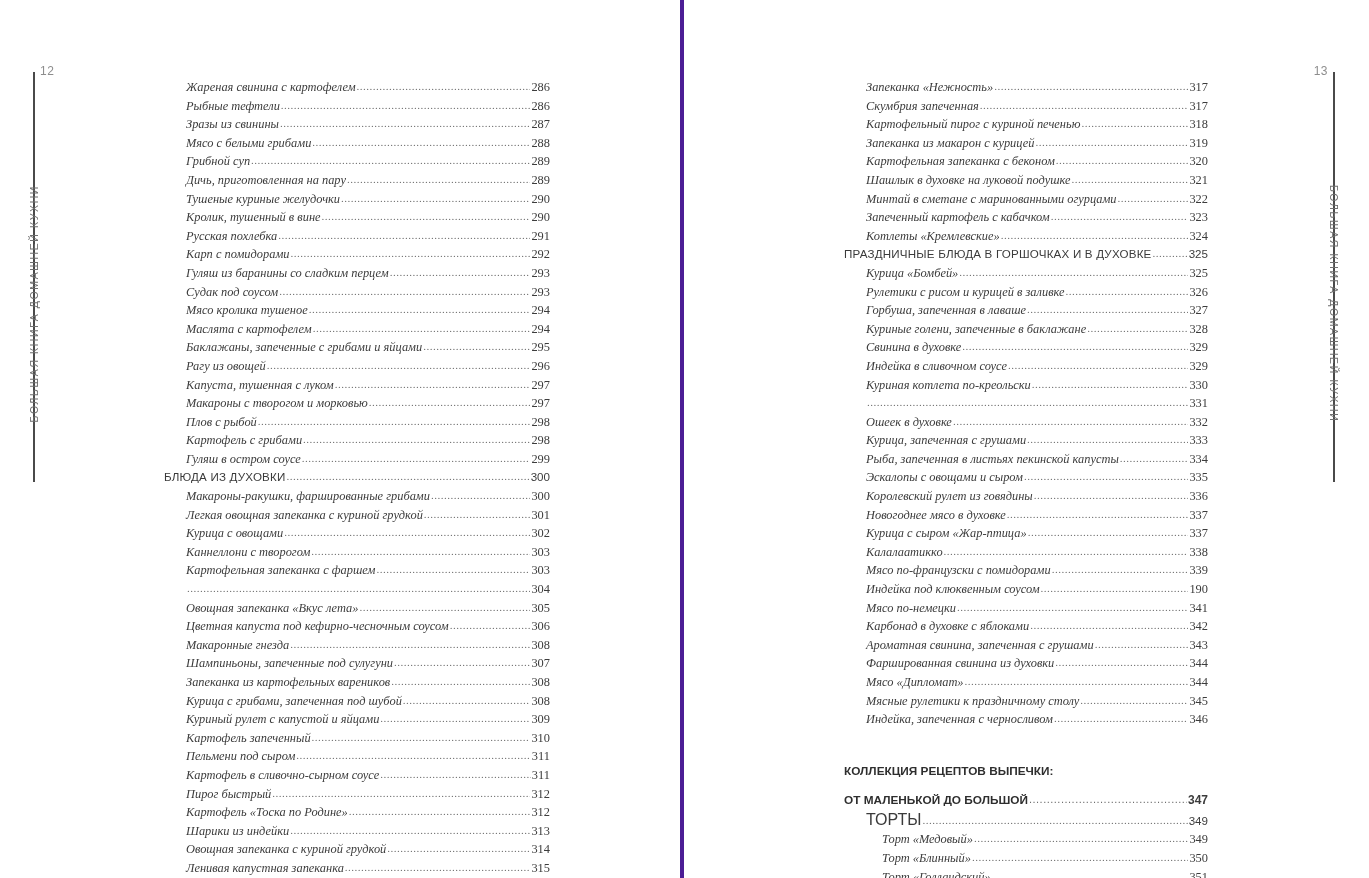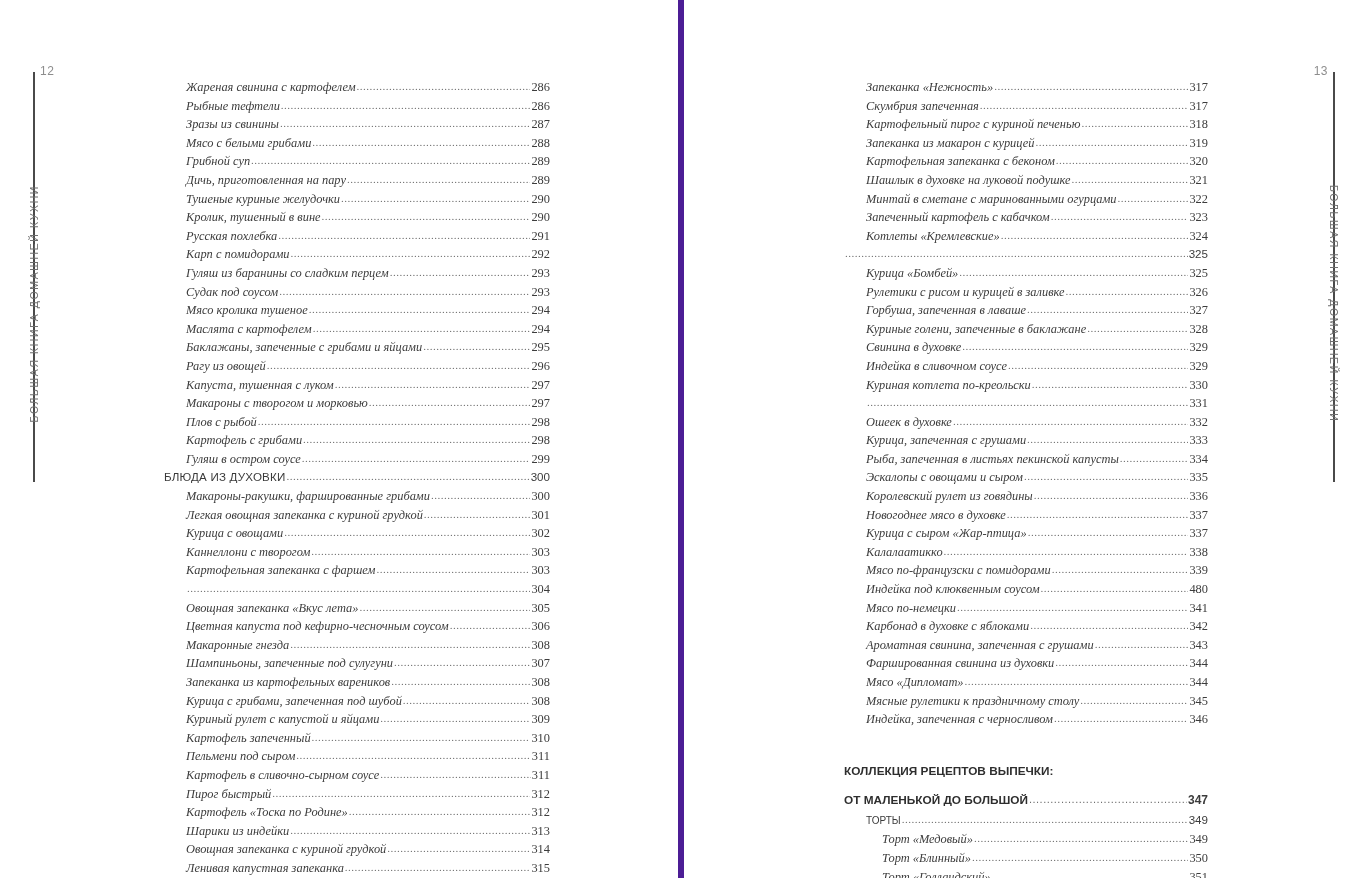--- a/index.html
+++ b/index.html
@@ -19,21 +19,21 @@
     position: absolute;
     inset: 0;
     display: flex;
   }
   .page {
     position: relative;
     width: 684px;
     height: 878px;
     box-sizing: border-box;
   }
-  .page.left { border-right: 6px solid #4c1d95; }
+  .page.left { border-right: 4px solid #4c1d95; }
   .page.right { }
 
   
   .folio {
     position: absolute;
     top: 64px;
     font-family: "Liberation Sans", sans-serif;
     font-size: 12px;
     color: #8d8d8d;
     letter-spacing: 0.5px;
@@ -119,21 +119,21 @@
     letter-spacing: 0.2px;
     color: #3a3a3a;
   }
   .entry.section .pg {
     font-family: "Liberation Sans", sans-serif;
     font-size: 11.6px;
   }
   .entry.subsection .title {
     font-style: normal;
     font-family: "Liberation Sans", sans-serif;
-    font-size: 10px;
+    font-size: 16px;
     color: #3a3a3a;
     text-align: right;
   }
   .entry.subsection .pg {
     font-family: "Liberation Sans", sans-serif;
     font-size: 11.6px;
   }
   .entry.bigsection {
     font-family: "Liberation Sans", sans-serif;
     font-weight: bold;
@@ -426,20 +426,21 @@
           <span class="title">Запеченный картофель с кабачком</span>
           <span class="dots">........................................................................................................................................................................................................</span>
           <span class="pg">323</span>
         </div>
         <div class="entry lvl-1 ">
           <span class="title">Котлеты «Кремлевские»</span>
           <span class="dots">........................................................................................................................................................................................................</span>
           <span class="pg">324</span>
         </div>
         <div class="entry lvl-0 section">
+          <span class="title">ПРАЗДНИЧНЫЕ БЛЮДА В ГОРШОЧКАХ И В ДУХОВКЕ</span>
           <span class="dots">........................................................................................................................................................................................................</span>
           <span class="pg">325</span>
         </div>
         <div class="entry lvl-1 ">
           <span class="title">Курица «Бомбей»</span>
           <span class="dots">........................................................................................................................................................................................................</span>
           <span class="pg">325</span>
         </div>
         <div class="entry lvl-1 ">
           <span class="title">Рулетики с рисом и курицей в заливке</span>
@@ -516,21 +517,21 @@
           <span class="pg">338</span>
         </div>
         <div class="entry lvl-1 ">
           <span class="title">Мясо по-французски с помидорами</span>
           <span class="dots">........................................................................................................................................................................................................</span>
           <span class="pg">339</span>
         </div>
         <div class="entry lvl-1 ">
           <span class="title">Индейка под клюквенным соусом</span>
           <span class="dots">........................................................................................................................................................................................................</span>
-          <span class="pg">480</span>
+          <span class="pg">190</span>
         </div>
         <div class="entry lvl-1 ">
           <span class="title">Мясо по-немецки</span>
           <span class="dots">........................................................................................................................................................................................................</span>
           <span class="pg">341</span>
         </div>
         <div class="entry lvl-1 ">
           <span class="title">Карбонад в духовке с яблоками</span>
           <span class="dots">........................................................................................................................................................................................................</span>
           <span class="pg">342</span>

